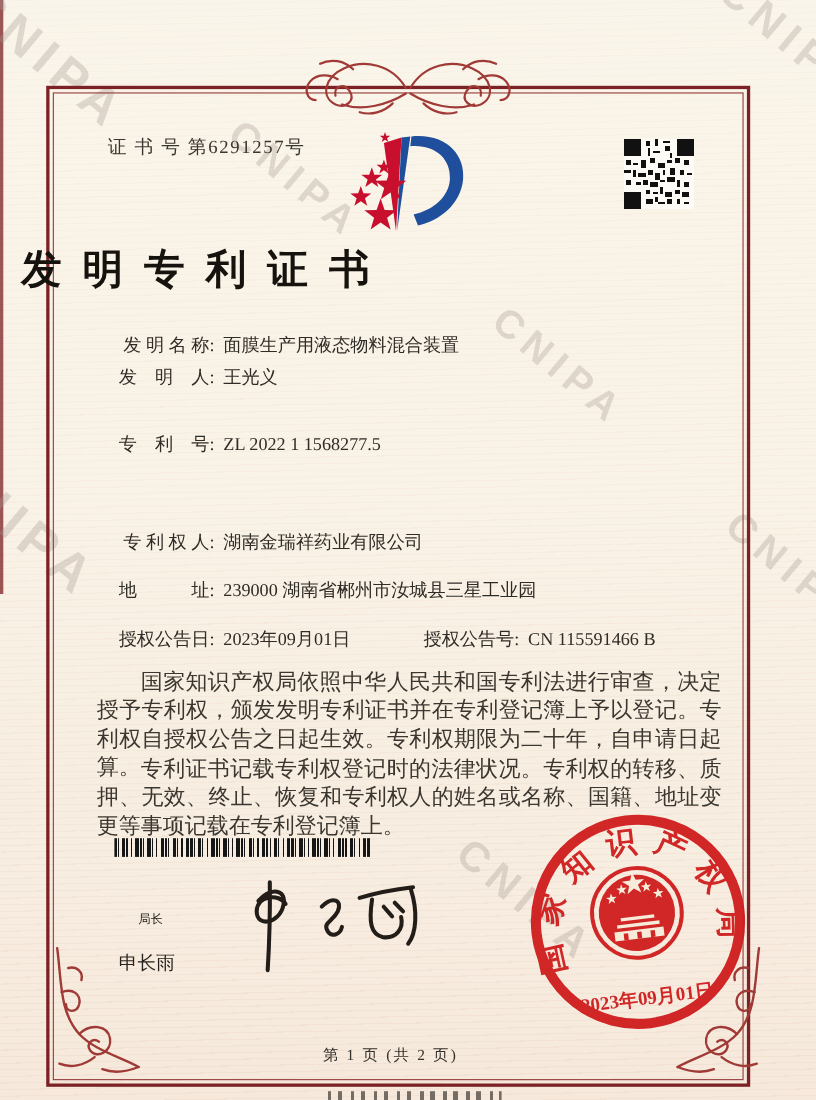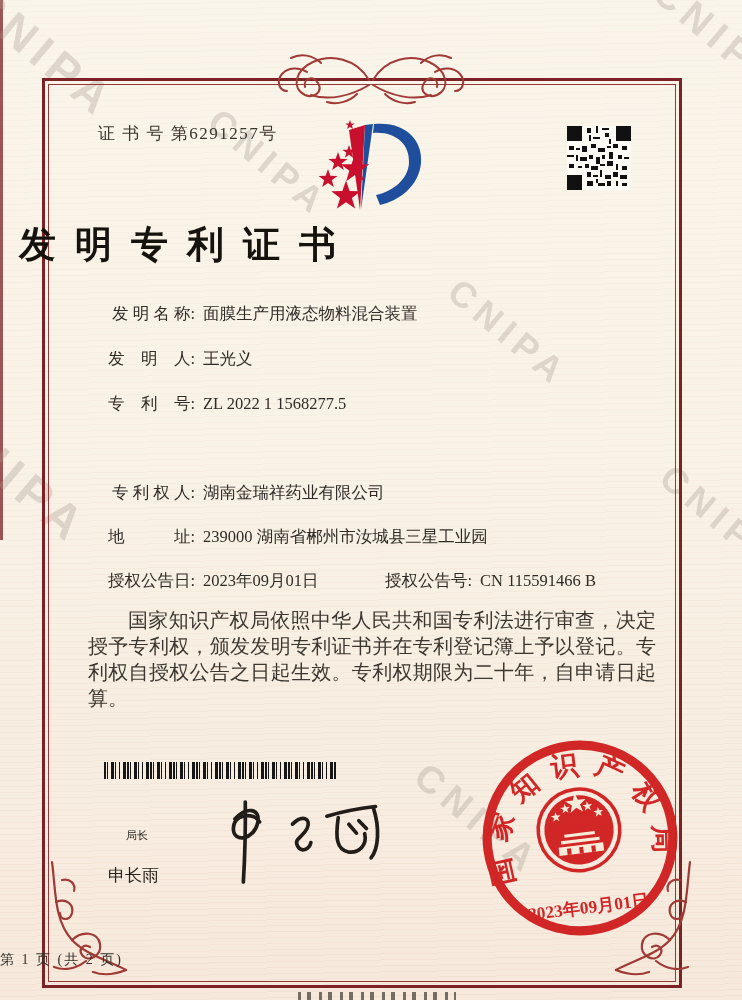--- a/index.html
+++ b/index.html
@@ -43,21 +43,21 @@
       #161616 3px 4px, transparent 4px 7px,
       #161616 7px 10px, transparent 10px 11px,
       #161616 11px 12px, transparent 12px 15px,
       #161616 15px 16px, transparent 16px 19px,
       #161616 19px 22px, transparent 22px 23px);
   }
   .sig-title{position:absolute;left:108px;top:828px;font-size:11px;color:#26221d;margin-left:18px;}
   .sig-name{position:absolute;left:108px;top:864px;font-size:17px;color:#26221d;}
   .autograph{position:absolute;left:205px;top:793px;width:195px;height:92px;transform:rotate(-3deg);}
   .seal{position:absolute;left:478px;top:736px;width:204px;height:204px;opacity:.95;}
-  .footer-page{position:absolute;left:0;top:951px;width:710px;font-size:14px;color:#332f29;letter-spacing:2px;}
+  .footer-page{position:absolute;left:0;top:951px;width:710px;text-align:center;font-size:14px;color:#332f29;letter-spacing:2px;}
   .cropped-strip{
     position:absolute;left:298px;top:992px;width:158px;height:8px;opacity:.75;
     background:repeating-linear-gradient(90deg,#4a443c 0 3px,transparent 3px 9px,#4a443c 9px 13px,transparent 13px 21px);
   }
   .orn-top{position:absolute;left:261px;top:50px;width:220px;height:60px;}
   .fl-bl{position:absolute;left:46px;top:858px;width:100px;height:120px;}
   .fl-br{position:absolute;left:596px;top:858px;width:100px;height:120px;transform:scaleX(-1);}
 </style>
 </head>
 <body>
@@ -173,40 +173,41 @@
         <rect x="22" y="25" width="1" height="2"></rect>
         <rect x="25" y="26" width="2" height="1"></rect>
     </g>
   </svg>
 
   <div class="title">发明专利证书</div>
 
   <div class="row" style="top:303px">
     <span class="lbl">发 明 名 称:</span><span class="val">面膜生产用液态物料混合装置</span>
   </div>
-  <div class="row" style="top:348px">
+  <div class="row" style="top:332px">
     <span class="lbl">发　明　人:</span><span class="val">王光义</span>
   </div>
   <div class="row" style="top:393px">
     <span class="lbl">专　利　号:</span><span class="val">ZL 2022 1 1568277.5</span>
   </div>
   <div class="row" style="top:482px">
     <span class="lbl">专 利 权 人:</span><span class="val">湖南金瑞祥药业有限公司</span>
   </div>
   <div class="row" style="top:526px">
     <span class="lbl">地　　　址:</span><span class="val">239000 湖南省郴州市汝城县三星工业园</span>
   </div>
   <div class="row" style="top:570px">
     <span class="lbl">授权公告日:</span><span class="val">2023年09月01日</span>
   </div>
   <div class="row" style="top:570px;left:385px">
     <span class="lbl" style="min-width:0">授权公告号:</span><span class="val">CN 115591466 B</span>
   </div>
 
   <div class="para" style="top:607px">国家知识产权局依照中华人民共和国专利法进行审查，决定授予专利权，颁发发明专利证书并在专利登记簿上予以登记。专利权自授权公告之日起生效。专利权期限为二十年，自申请日起算。</div>
+  <div class="para" style="top:686px">专利证书记载专利权登记时的法律状况。专利权的转移、质押、无效、终止、恢复和专利权人的姓名或名称、国籍、地址变更等事项记载在专利登记簿上。</div>
 
   <div class="barcode"></div>
 
   <div class="sig-title">局长</div>
   <div class="sig-name">申长雨</div>
   <svg class="autograph" viewBox="0 0 190 90">
     <g fill="none" stroke="#221d18" stroke-width="3.6" stroke-linecap="round" stroke-linejoin="round">
       <path d="M30,22 C42,10 56,13 52,27 C48,43 27,46 28,31 C29,17 49,16 54,26"></path>
       <path d="M41,6 C40,30 38,58 35,84"></path>
       <path d="M86,30 C96,21 105,25 100,35 C95,44 86,44 90,52 C93,58 101,56 103,49"></path>

